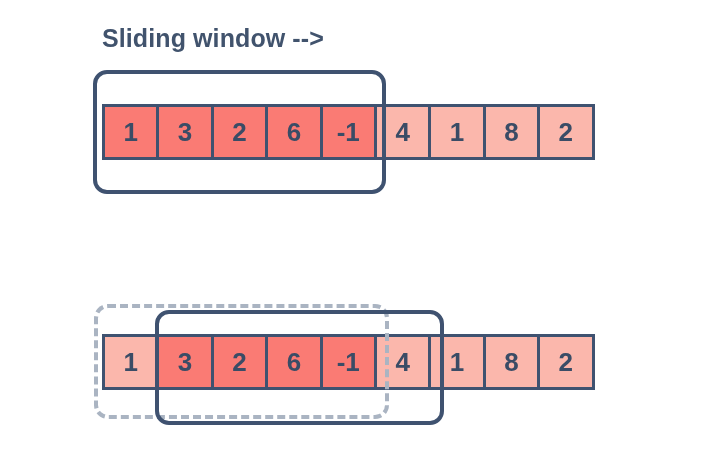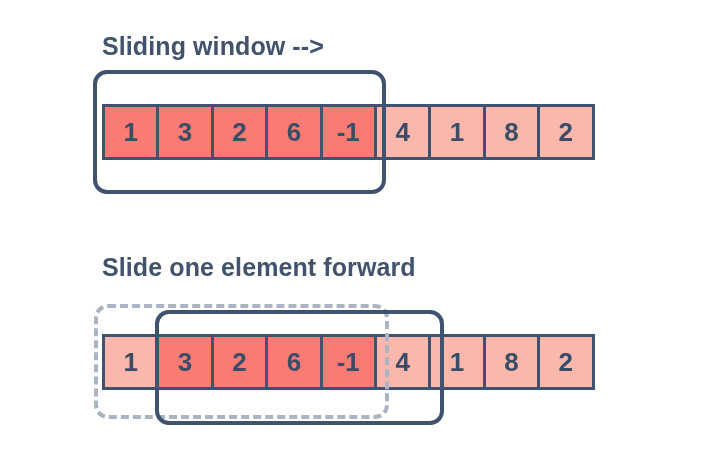--- a/index.html
+++ b/index.html
@@ -23,21 +23,21 @@
   
   .caption {
     position: absolute;
     color: #41536d;
     font-size: 25px;
     font-weight: 600;
     letter-spacing: 0.1px;
     white-space: nowrap;
     line-height: 1;
   }
-  #caption-1 { left: 102px; top: 26px; margin-top: 8px; }
+  #caption-1 { left: 102px; top: 26px; }
   #caption-2 { left: 102px; top: 255px; }
 
   
   .array-row {
     position: absolute;
     display: flex;
     left: 102px;
     height: 56px;
   }
   #array-row-1 { top: 104px; }
@@ -114,21 +114,20 @@
     <div class="cell dark">3</div>
     <div class="cell dark">2</div>
     <div class="cell dark">6</div>
     <div class="cell dark">-1</div>
     <div class="cell light">4</div>
     <div class="cell light">1</div>
     <div class="cell light">8</div>
     <div class="cell light">2</div>
   </div>
 
-  <div class="caption" id="caption-2">Slide one element forward</div>
 
   <div class="ghost-slot" id="ghost-slot-2"></div>
 
   <div class="window" id="window-2"></div>
 
   <div class="array-row" id="array-row-2">
     <div class="cell light">1</div>
     <div class="cell dark">3</div>
     <div class="cell dark">2</div>
     <div class="cell dark">6</div>

